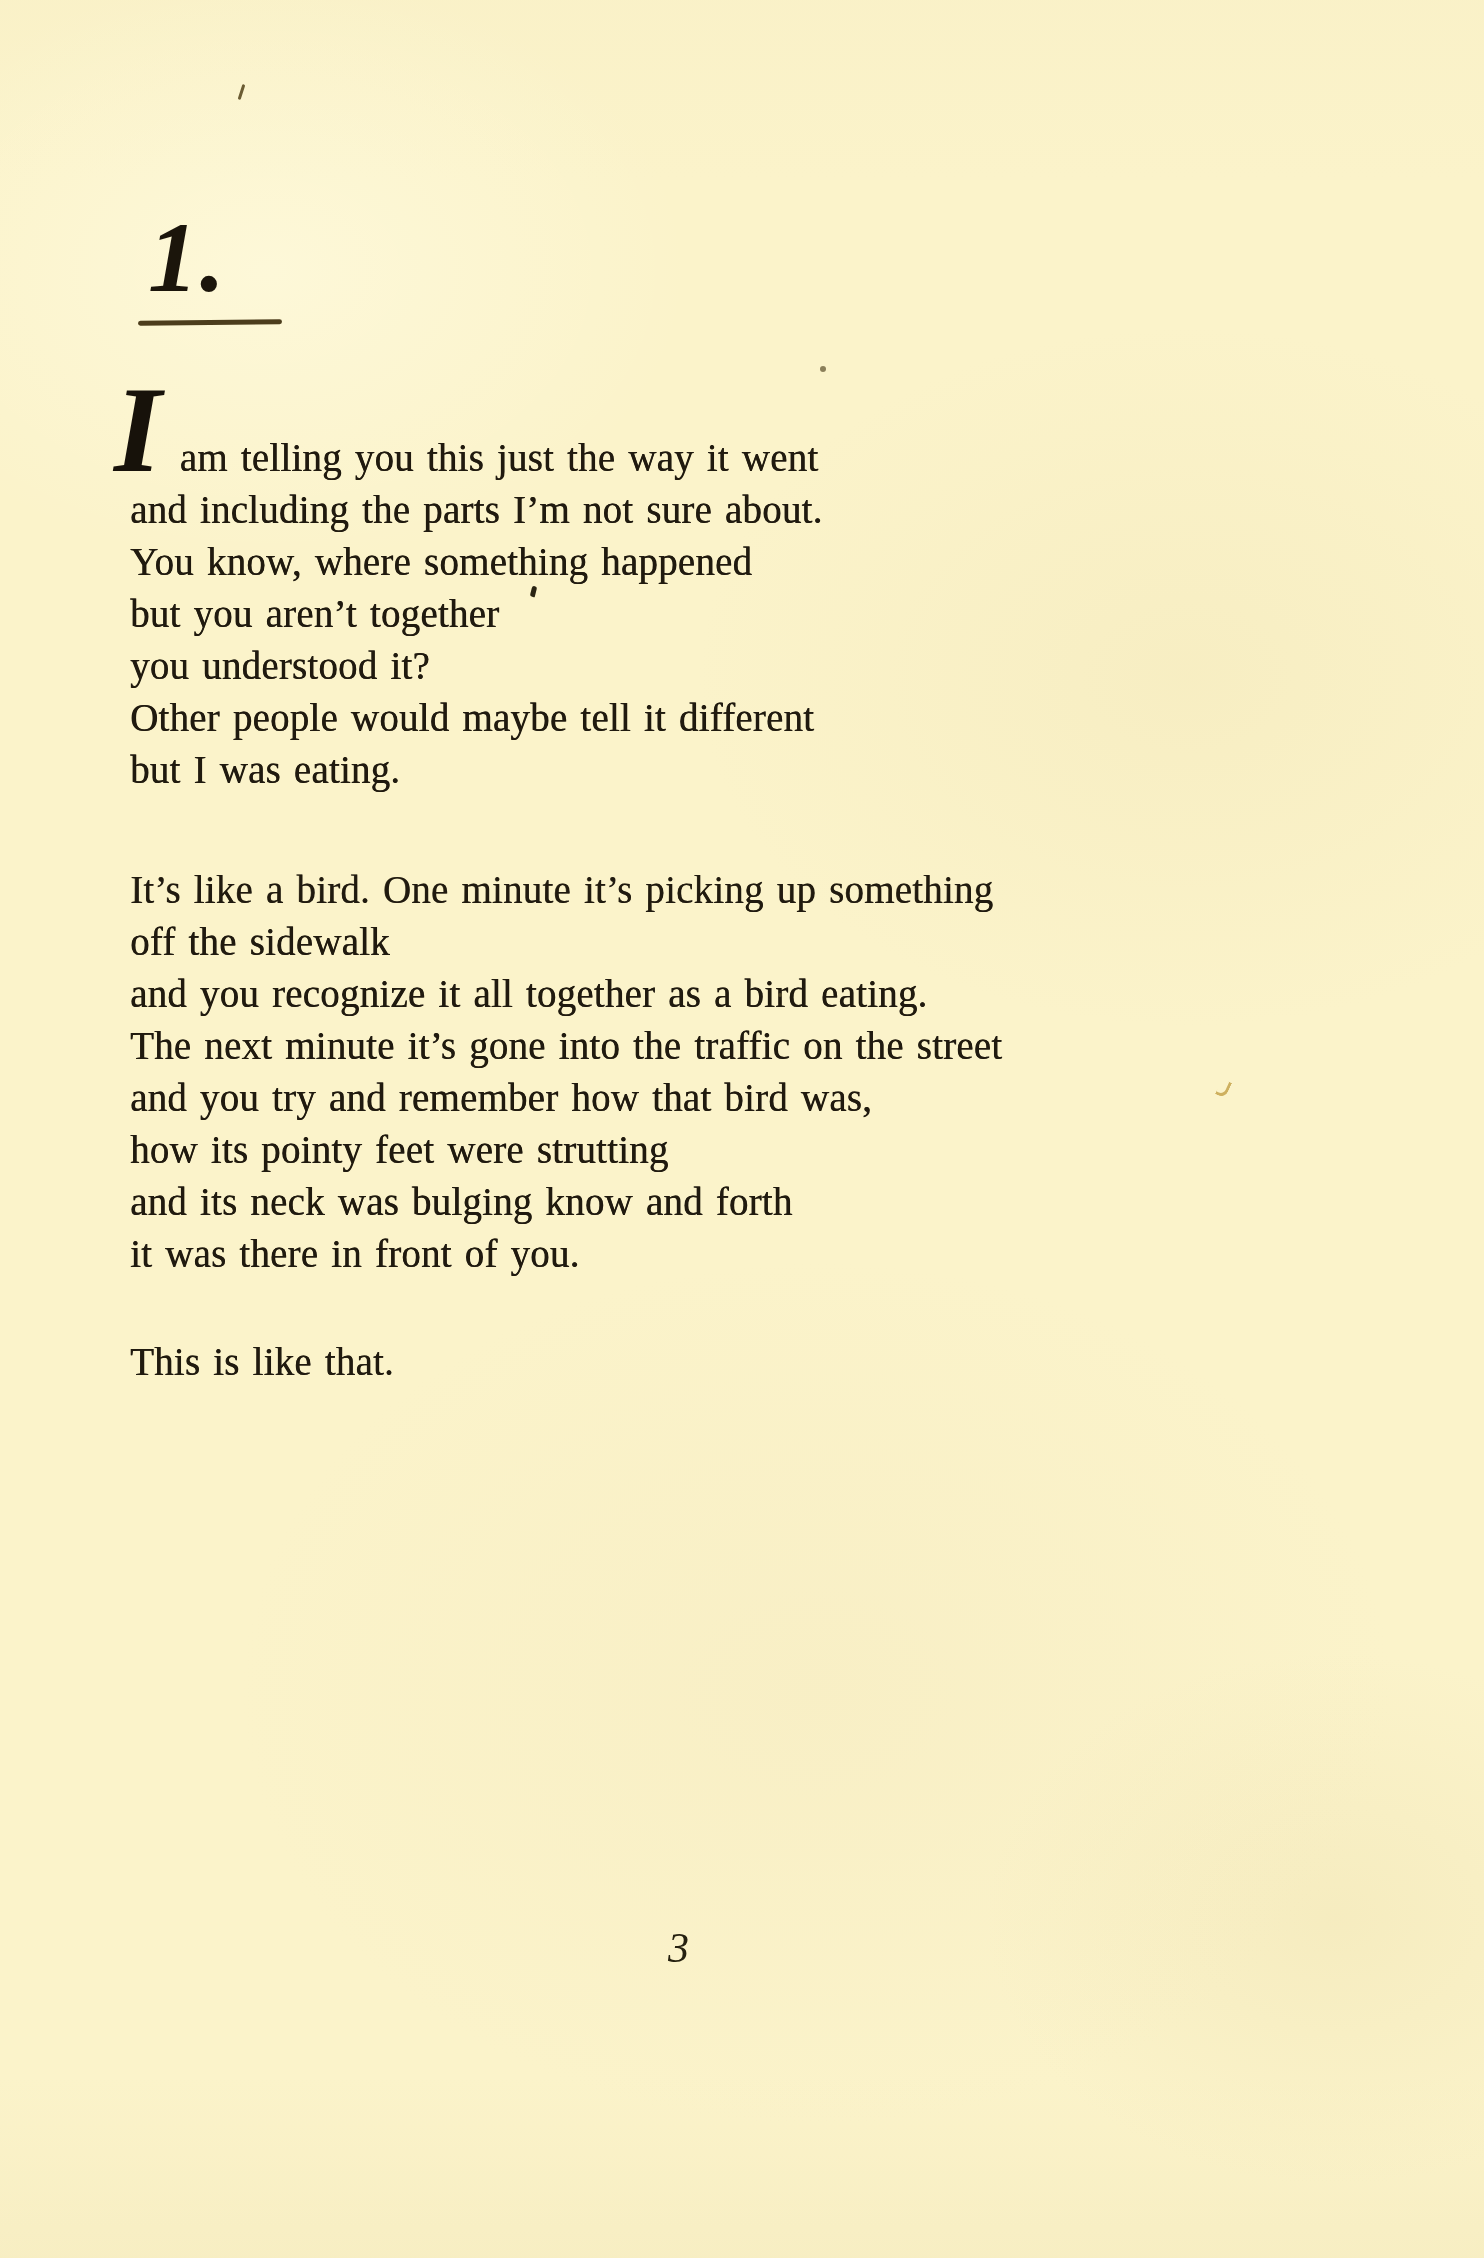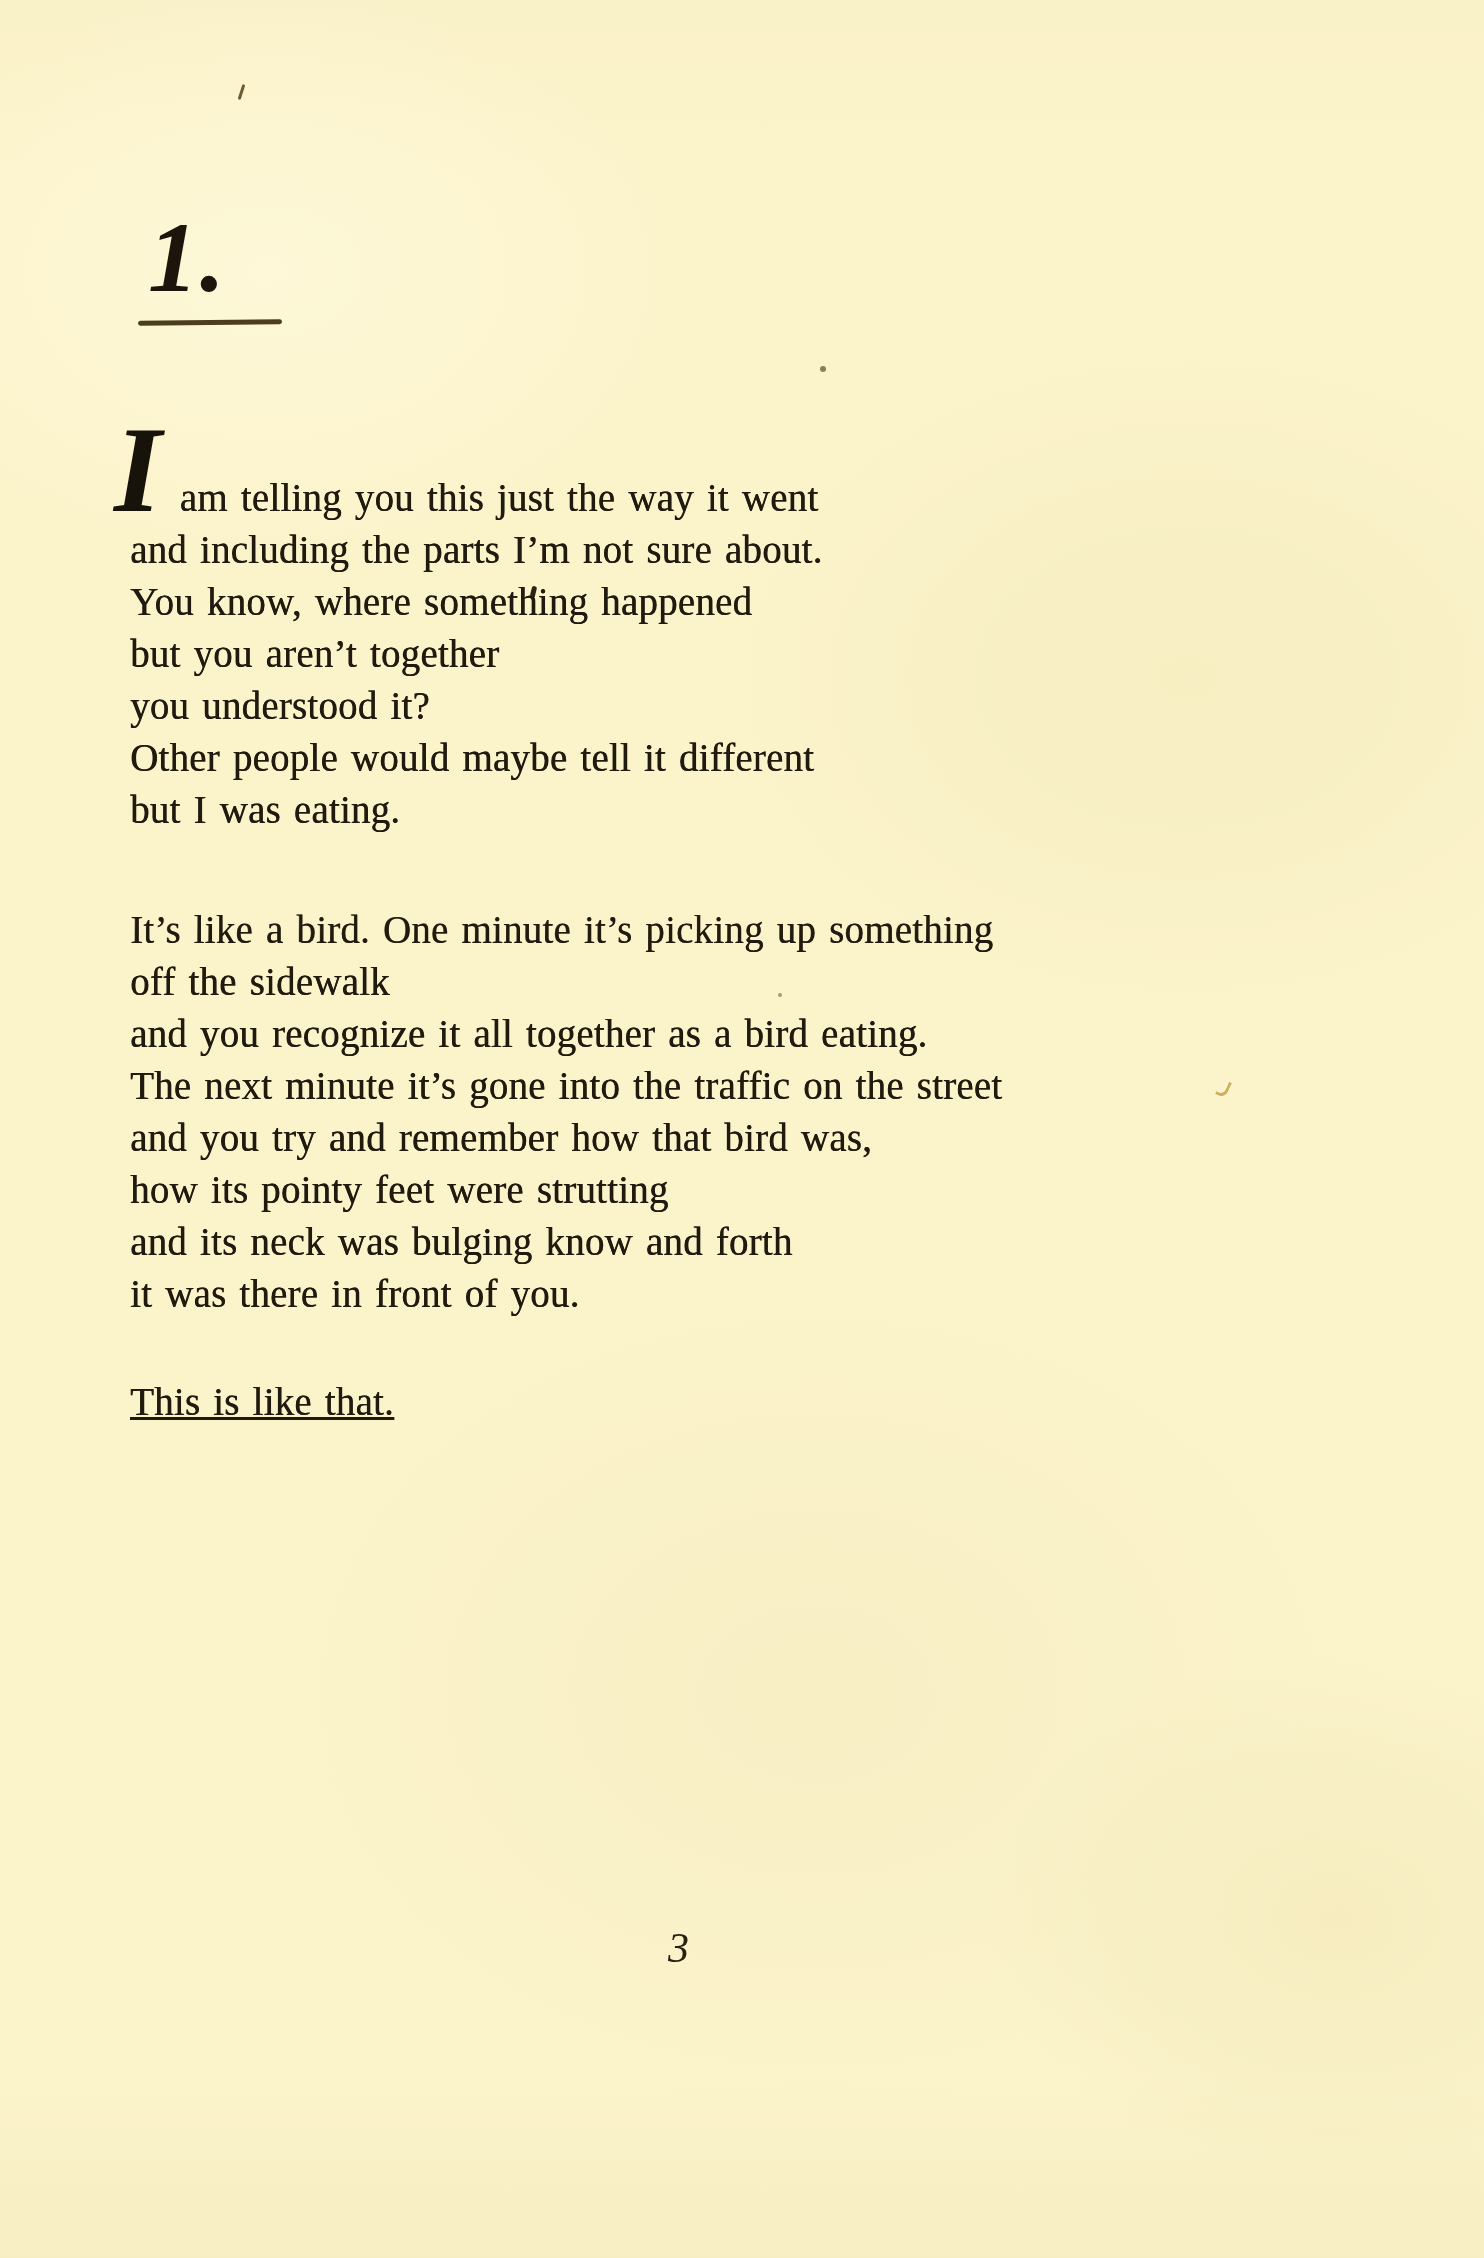--- a/index.html
+++ b/index.html
@@ -50,33 +50,33 @@
     margin-top: 12px;
     margin-left: -10px;
     background: #4c3d1c;
     border-radius: 3px;
     transform: rotate(-0.6deg);
   }
 
   .poem {
     position: absolute;
     left: 130px;
-    top: 444px;
+    top: 404px;
     width: 1200px;
   }
   .line {
     font-size: 39px;
     line-height: 52px;
     white-space: nowrap;
     letter-spacing: 0.2px;
     word-spacing: 3px;
     text-shadow: 0.4px 0 0 currentColor;
   }
   .stanza + .stanza { margin-top: 68px; }
-  .stanza-3 { margin-top: 56px !important; text-decoration: underline; }
+  .stanza-3 { margin-top: 56px !important; }
 
   .first-line { position: relative; }
   .drop-cap {
     display: inline-block;
     font-size: 122px;
     line-height: 52px;
     font-style: italic;
     font-weight: 700;
     vertical-align: baseline;
     margin-left: -16px;

